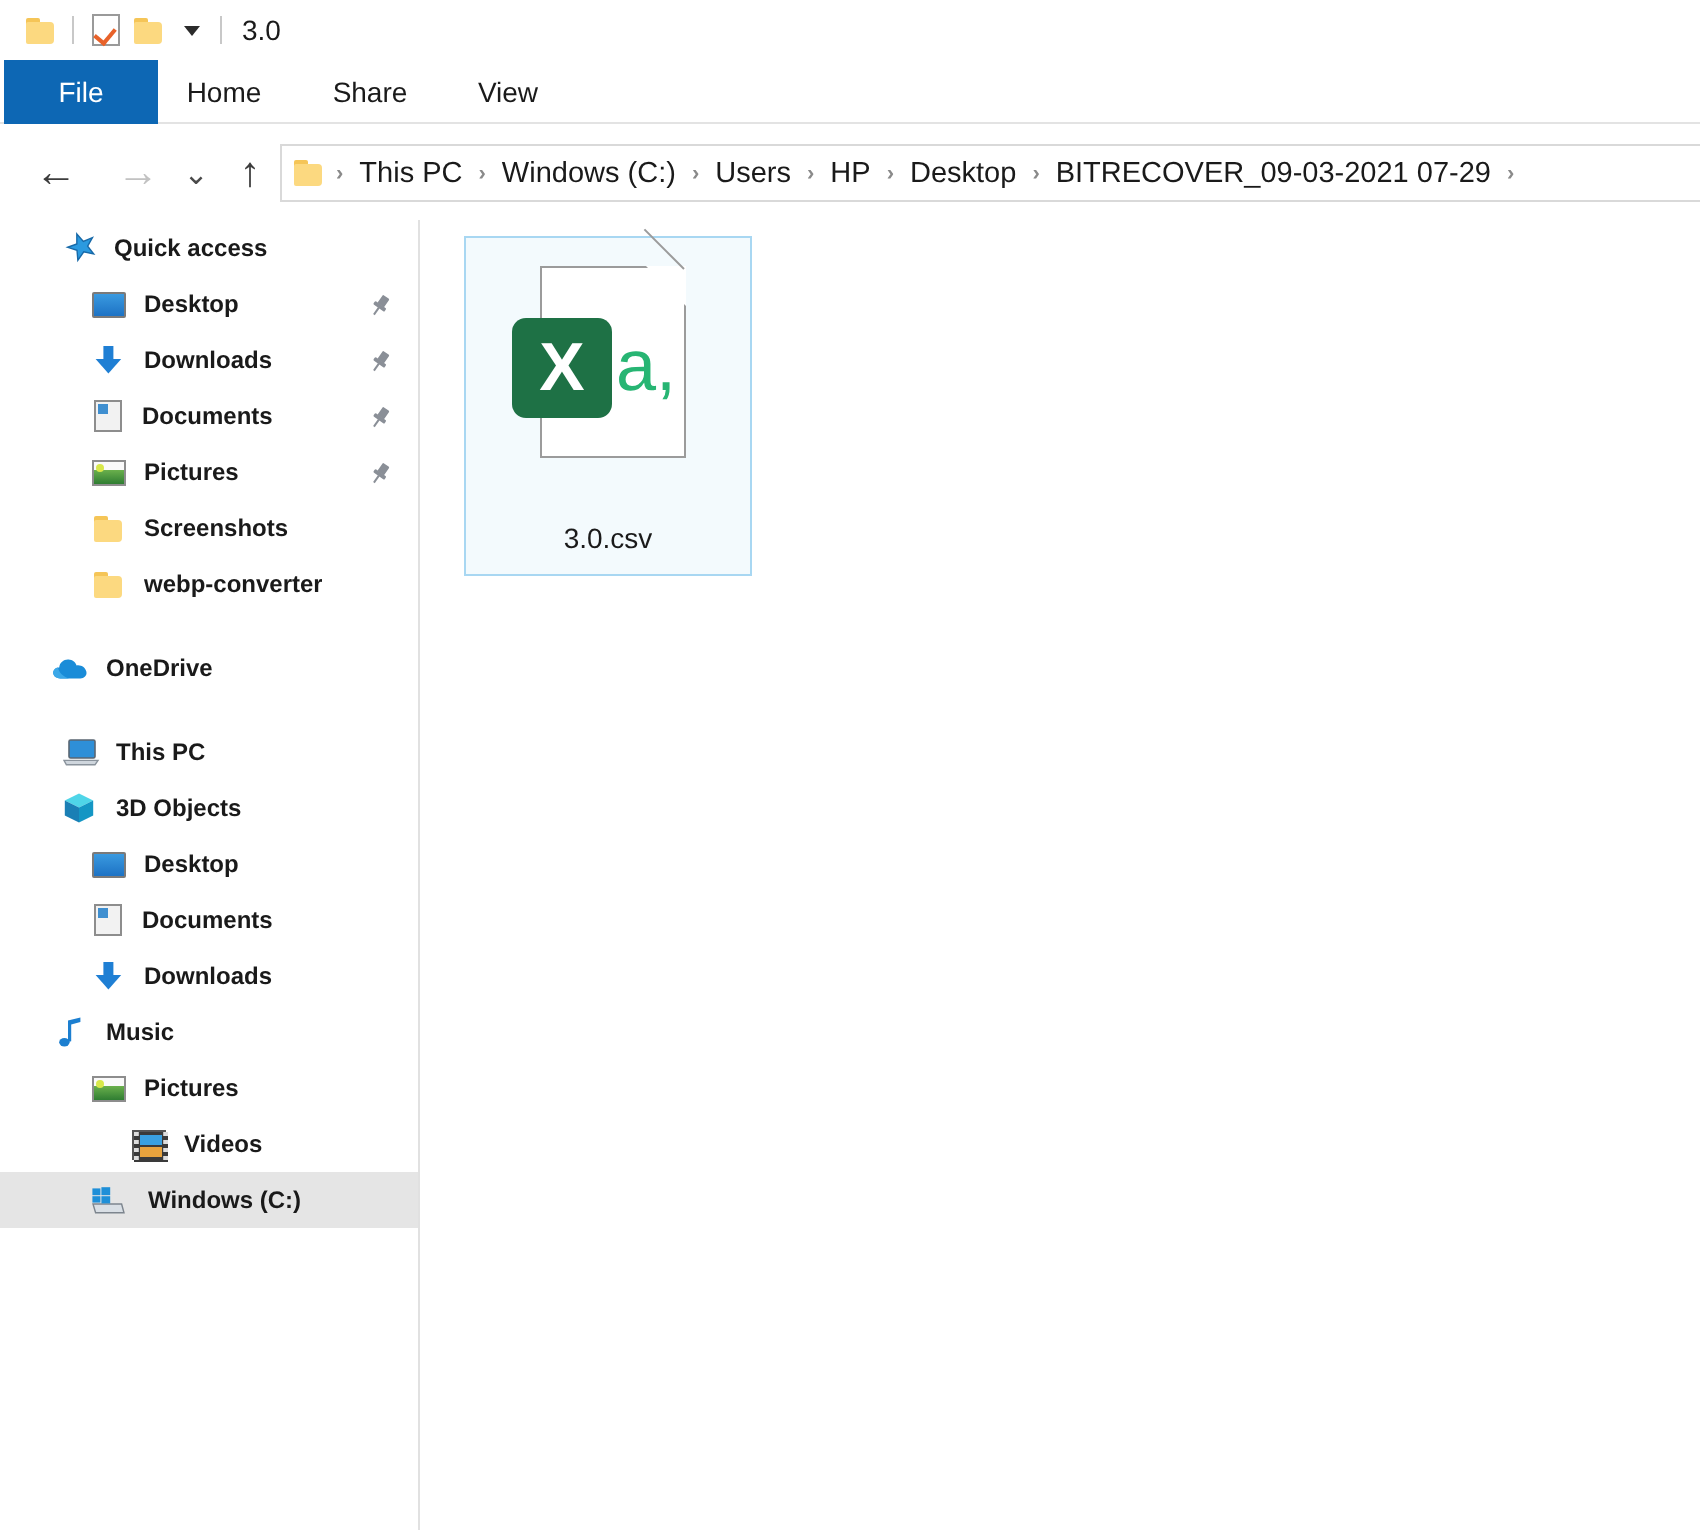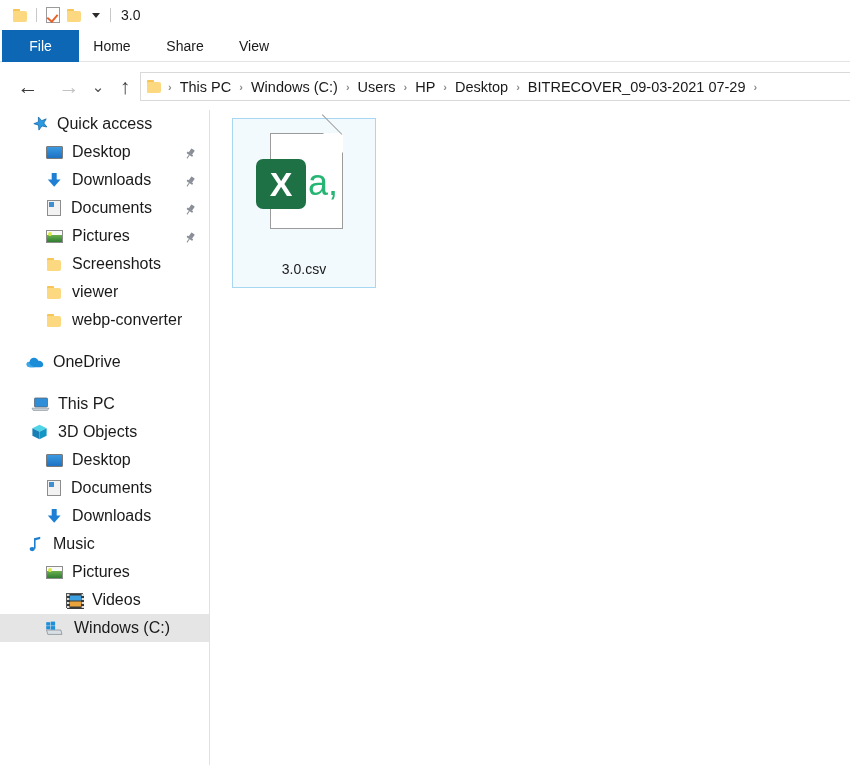--- a/index.html
+++ b/index.html
@@ -116,22 +116,22 @@
     border-right: 1px solid #e1e1e1;
     overflow: hidden;
   }
   .nav-row {
     position: relative; height: 28px;
     display: flex; align-items: center;
     white-space: nowrap; cursor: default;
   }
   .nav-row.selected { background: #e5e5e5; }
   .nav-label {
-    font-size: 16px; color: #1a1a1a;
-    overflow: hidden; text-overflow: clip; white-space: nowrap;
+    font-size: 12px; color: #1a1a1a;
+    overflow: hidden; text-overflow: clip; white-space: nowrap; font-weight: bold;
   }
   .nav-icon { flex: none; position: relative; }
   .pin {
     position: absolute; right: 13px; top: 8px;
     width: 12px; height: 12px;
   }
   .nav-gap { height: 14px; }
 
   
   .ic-star { width: 17px; height: 16px; }
@@ -369,25 +369,20 @@
     </span>
   </div>
 
 
   <div class="nav-row" style="padding-left:47px;">
     <span class="nav-icon ic-folder"></span>
     <span style="width:10px"></span>
     <span class="nav-label">Screenshots</span>
   </div>
 
-  <div class="nav-row" style="padding-left:47px;">
-    <span class="nav-icon ic-folder"></span>
-    <span style="width:10px"></span>
-    <span class="nav-label">viewer</span>
-  </div>
 
   <div class="nav-row" style="padding-left:47px;">
     <span class="nav-icon ic-folder"></span>
     <span style="width:10px"></span>
     <span class="nav-label">webp-converter</span>
   </div>
 
   <div class="nav-gap"></div>
 
   <div class="nav-row" style="padding-left:26px;">

